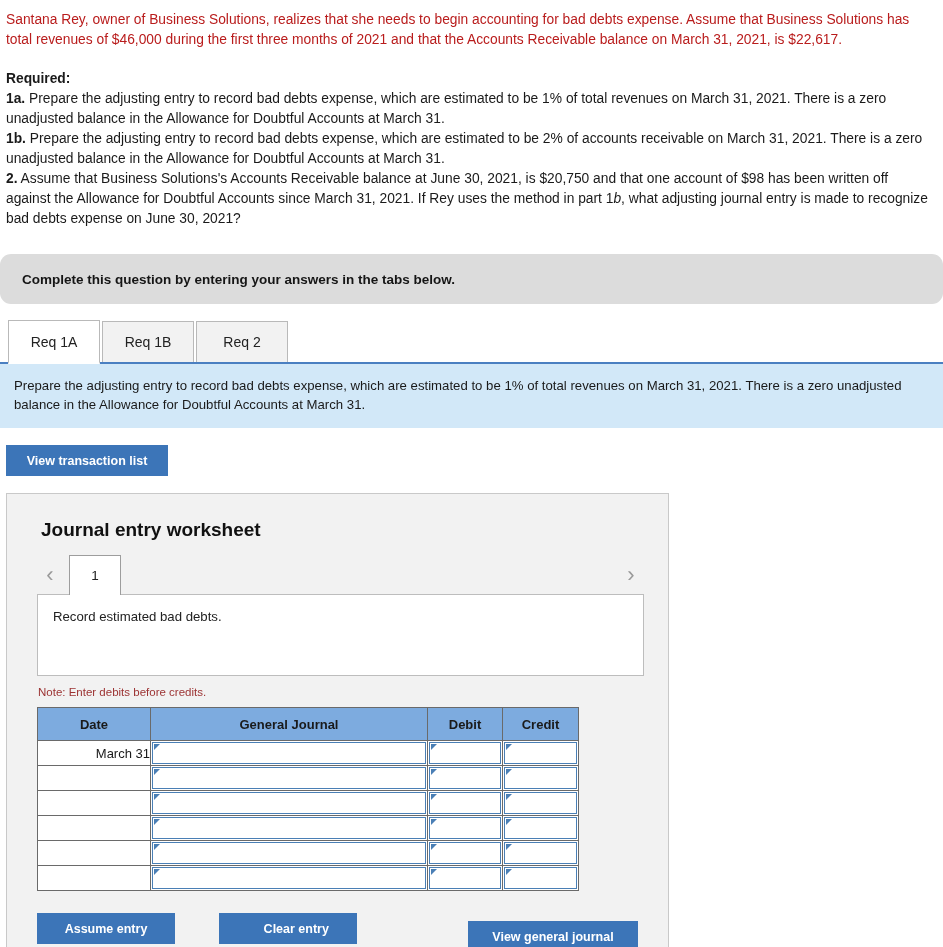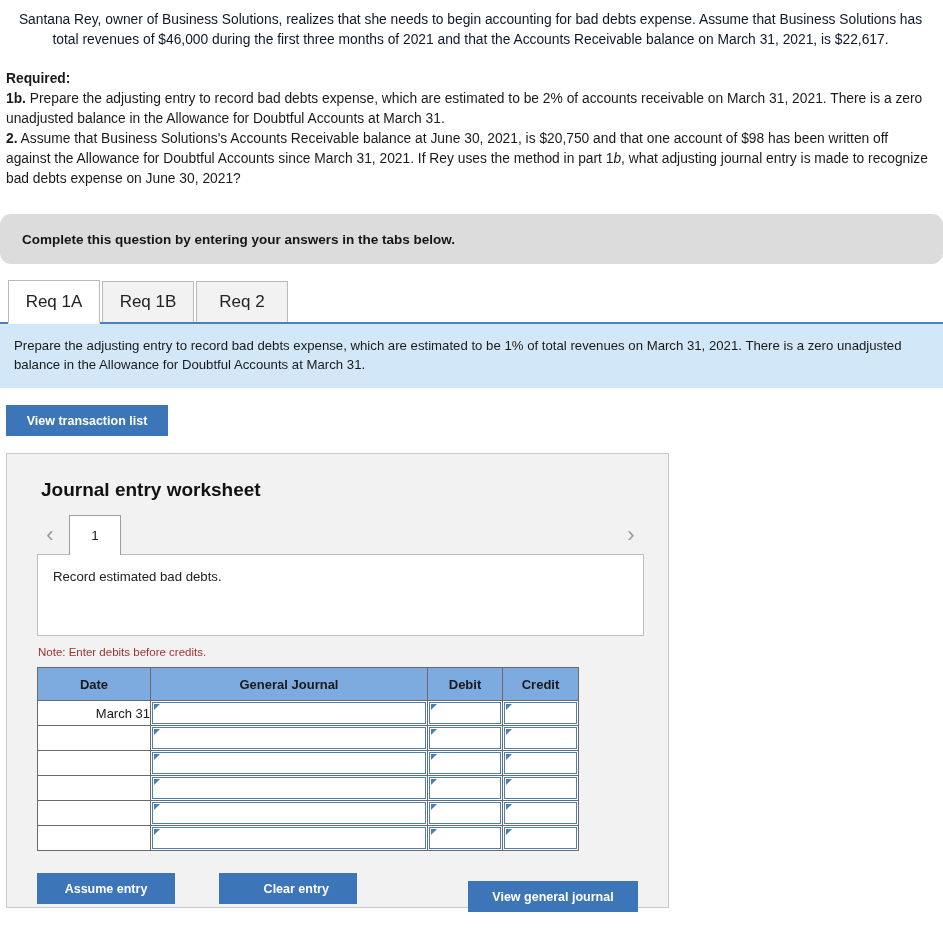--- a/index.html
+++ b/index.html
@@ -15,22 +15,21 @@
     color: #222222;
     overflow: hidden;
     position: relative;
   }
 
   
   .stem {
     padding: 10px 8px 0 6px;
     line-height: 1.45;
     font-size: 13.8px;
-    color: #0f172a;
-    text-align: center;
+    color: #b91c1c;
   }
   .stem p { margin: 0; }
 
   .required-block {
     padding: 0 8px 0 6px;
     margin-top: 19px;
     line-height: 1.45;
     font-size: 13.8px;
     color: #1a1a1a;
   }
@@ -71,21 +70,21 @@
     min-width: 92px;
     padding: 0 16px;
     box-sizing: border-box;
     display: flex;
     align-items: center;
     justify-content: center;
     border: 1px solid #b9b9b9;
     border-bottom: none;
     background: #f2f2f2;
     color: #222;
-    font-size: 17px;
+    font-size: 14px;
     margin-right: 2px;
     position: relative;
   }
   .tab.active {
     background: #ffffff;
     height: 44px;
     margin-bottom: -2px;
     border-bottom: 2px solid #ffffff;
     z-index: 2;
   }
@@ -279,20 +278,23 @@
 </head>
 <body>
 
 <div class="stem">
   <p>Santana Rey, owner of Business Solutions, realizes that she needs to begin accounting for bad debts expense. Assume that Business Solutions has total revenues of $46,000 during the first three months of 2021 and that the Accounts Receivable balance on March 31, 2021, is $22,617.</p>
 </div>
 
 <div class="required-block">
   <p class="req-head">Required:</p>
   <p>
+    <span class="req-num">1a.</span><span> Prepare the adjusting entry to record bad debts expense, which are estimated to be 1% of total revenues on March 31, 2021. There is a zero unadjusted balance in the Allowance for Doubtful Accounts at March 31.</span>
+  </p>
+  <p>
     <span class="req-num">1b.</span><span> Prepare the adjusting entry to record bad debts expense, which are estimated to be 2% of accounts receivable on March 31, 2021. There is a zero unadjusted balance in the Allowance for Doubtful Accounts at March 31.</span>
   </p>
   <p>
     <span class="req-num">2.</span><span> Assume that Business Solutions's Accounts Receivable balance at June 30, 2021, is $20,750 and that one account of $98 has been written off against the Allowance for Doubtful Accounts since March 31, 2021. If Rey uses the method in part 1</span><span class="req-italic">b</span><span>, what adjusting journal entry is made to recognize bad debts expense on June 30, 2021?</span>
   </p>
 </div>
 
 <div class="complete-banner">
   <span class="complete-banner-text">Complete this question by entering your answers in the tabs below.</span>
 </div>

